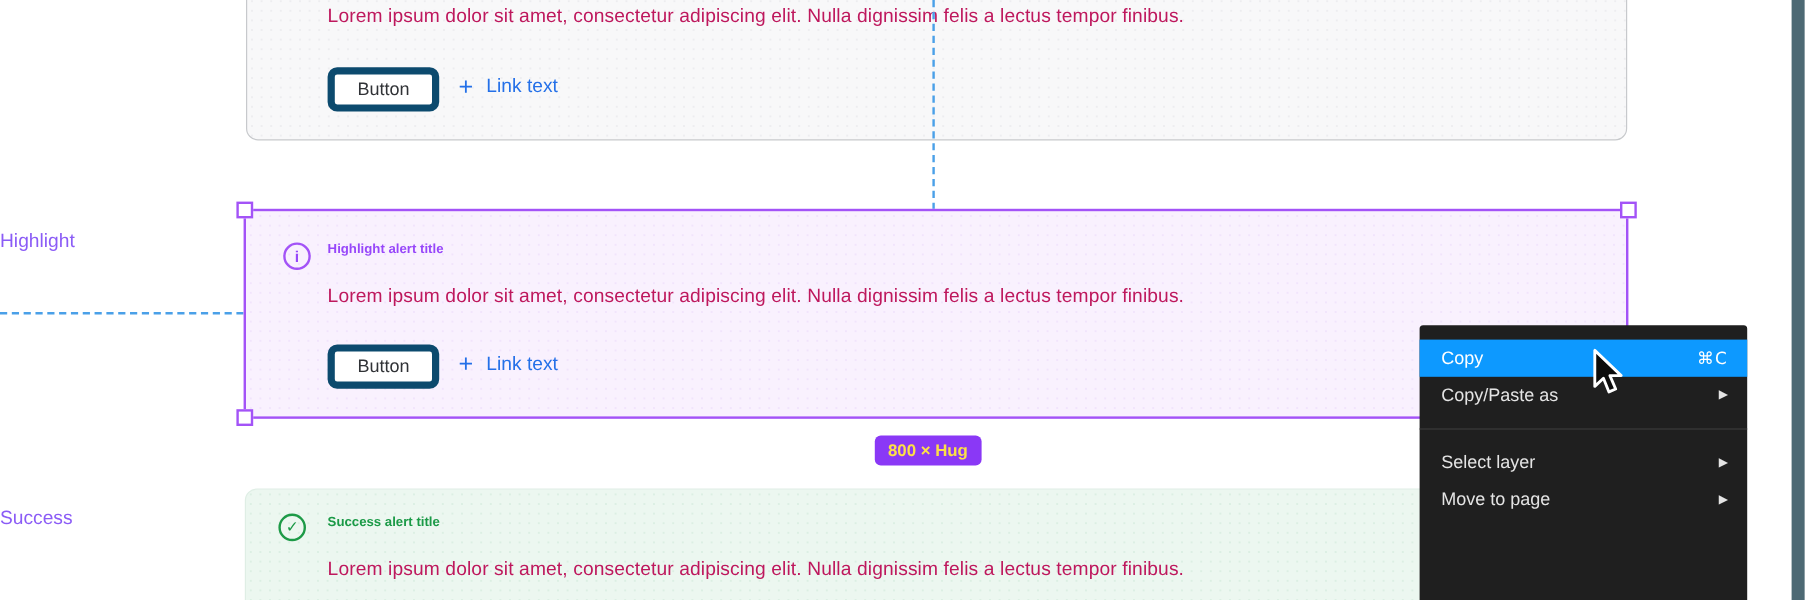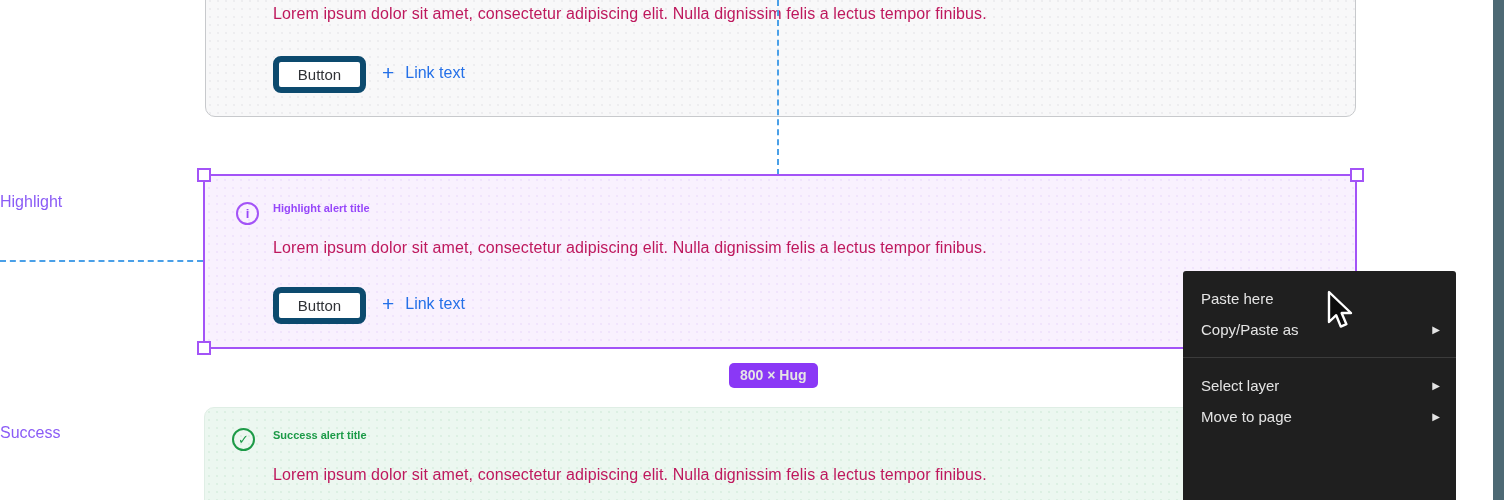--- a/index.html
+++ b/index.html
@@ -34,21 +34,21 @@
 
   
   #guide-v { left:777px; top:0; height:175px; width:0; border-left:2px dashed #4aa0e8; }
   #guide-h { left:0; top:260px; width:203px; height:0; border-top:2px dashed #4aa0e8; }
   .handle {
     position:absolute; width:14px; height:14px; background:#fff;
     border:2px solid #a353f7; z-index:5;
   }
   #size-badge {
     left:729px; top:363px; height:25px; padding:0 11px;
-    background:#8a38f6; border-radius:5px; color:#e5e5e5;
+    background:#8a38f6; border-radius:5px; color:#fde047;
     font-size:14px; font-weight:bold; line-height:25px; z-index:6;
   }
 
   
   .section-label { position:absolute; left:0; width:155px; text-align:left;
     color:#8b5cf6; font-size:16px; }
   .body-text { position:absolute; left:273px; color:#be185d; font-size:16px;
     white-space:nowrap; letter-spacing:0.1px; }
   .alert-button {
     position:absolute; left:273px; width:93px; height:37px;
@@ -131,23 +131,23 @@
 <div class="section-label" style="top:424px;">Success</div>
 
 <div class="card" id="card-success"></div>
 <div class="round-icon" id="sc-icon">
   <span style="font-family:'DejaVu Sans',sans-serif;">✓</span>
 </div>
 <div class="alert-title" id="sc-title">Success alert title</div>
 <div class="body-text" style="top:466px;">Lorem ipsum dolor sit amet, consectetur adipiscing elit. Nulla dignissim felis a lectus tempor finibus.</div>
 
 <div class="abs" id="context-menu">
-  <div class="menu-row">
-    <span>Paste here</span>
-    <span class="menu-shortcut"></span>
+  <div class="menu-row highlight">
+    <span>Copy</span>
+    <span class="menu-shortcut">⌘C</span>
   </div>
   <div class="menu-row">
     <span>Copy/Paste as</span>
     <span class="menu-arrow">▶</span>
   </div>
   <div class="menu-sep"></div>
   <div class="menu-row">
     <span>Select layer</span>
     <span class="menu-arrow">▶</span>
   </div>

